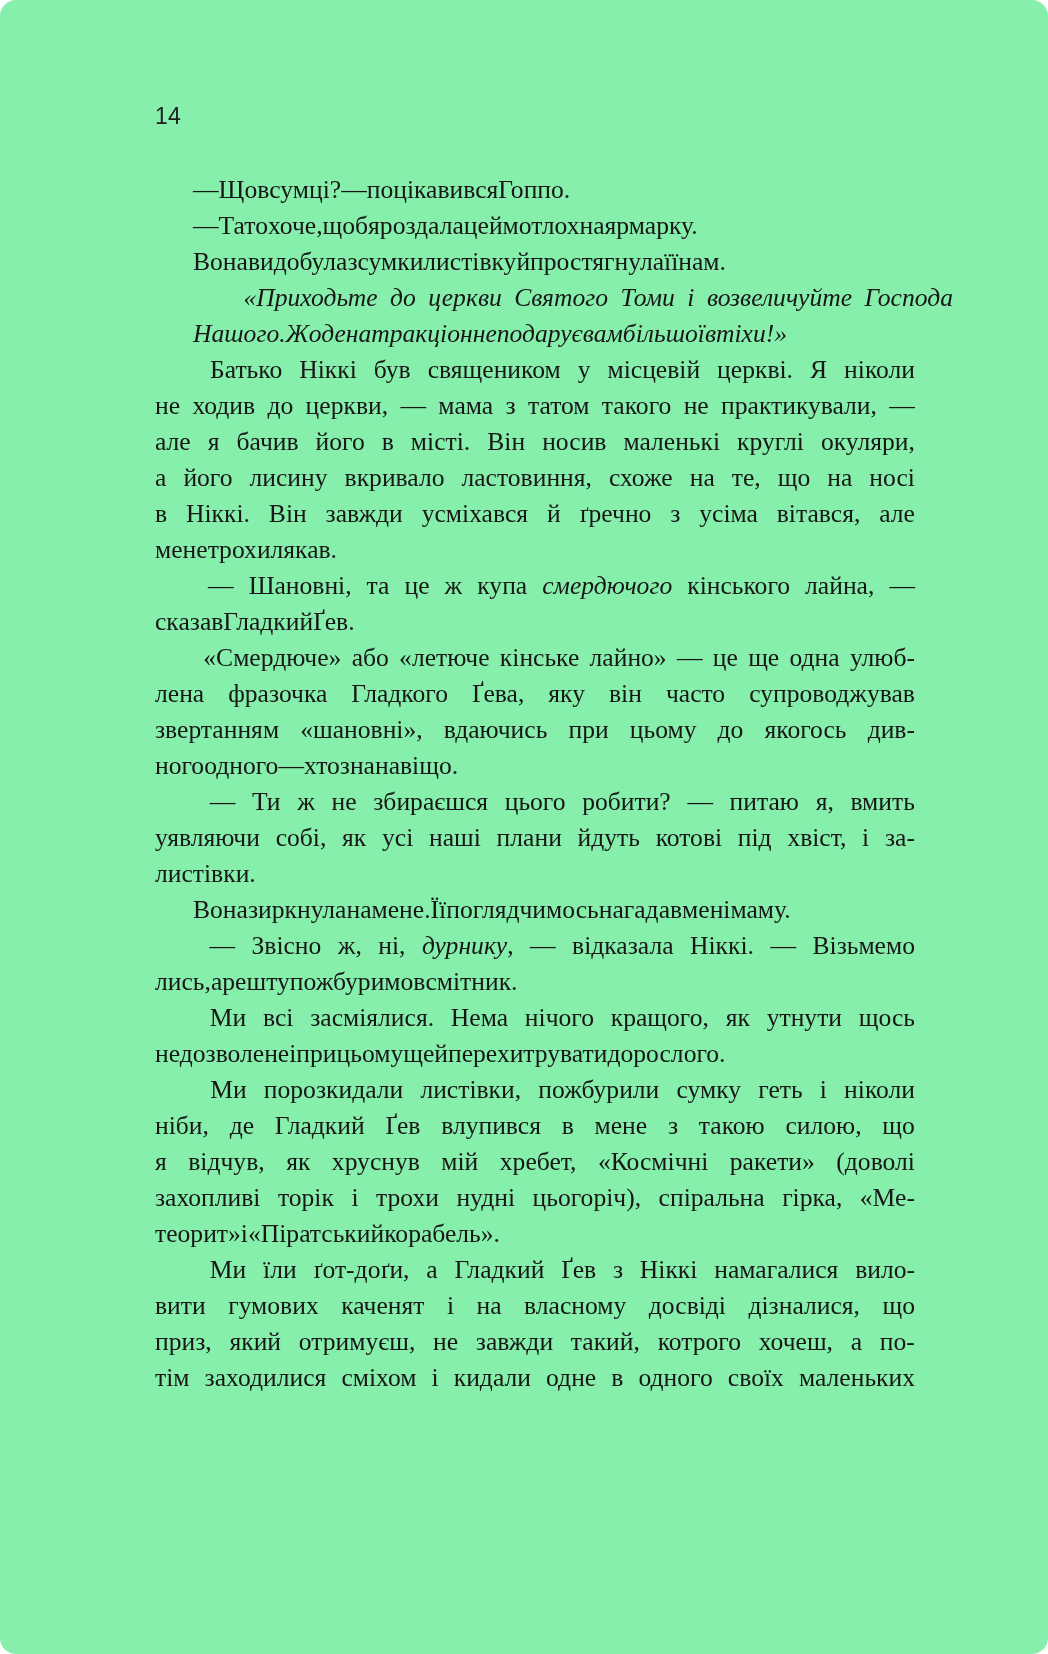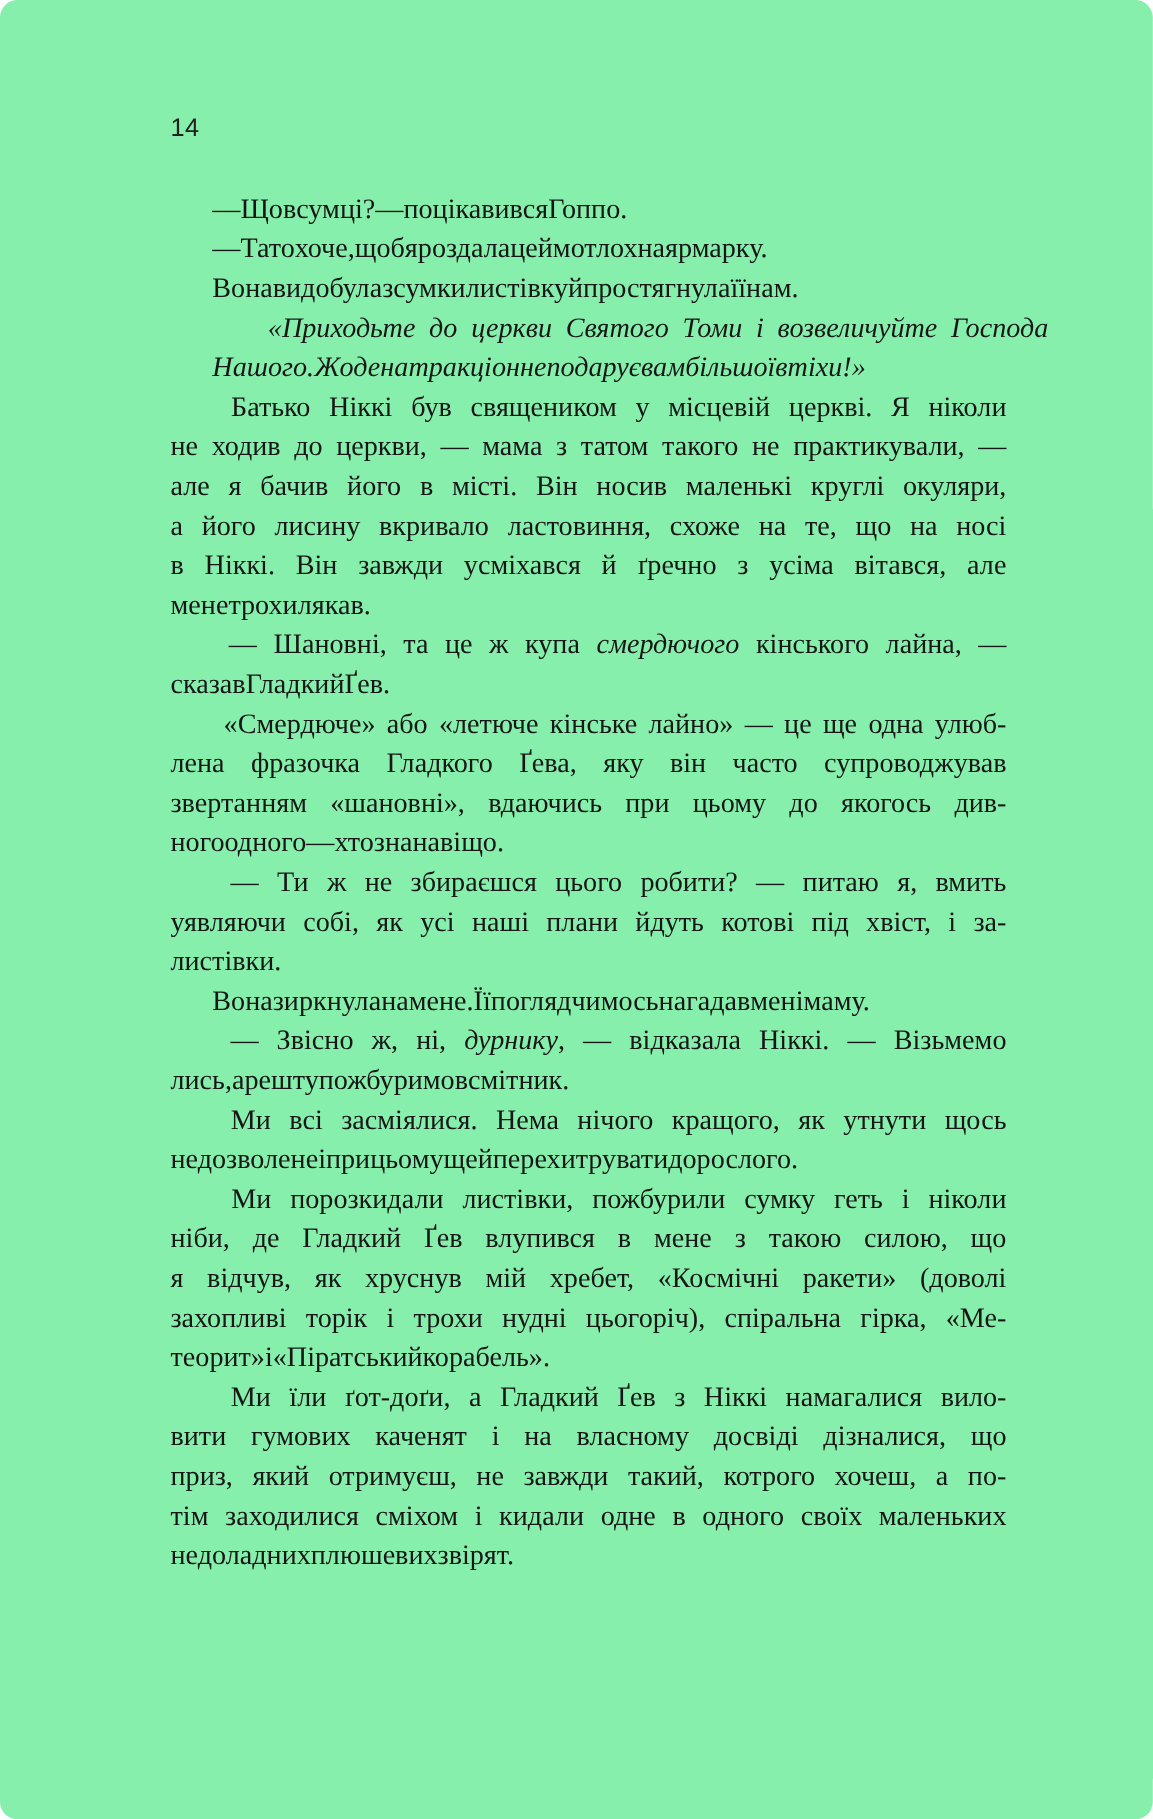--- a/index.html
+++ b/index.html
@@ -140,17 +140,16 @@
         <div class="line just"><span class="w">ніби,</span><span class="w">де</span><span class="w">Гладкий</span><span class="w">Ґев</span><span class="w">влупився</span><span class="w">в</span><span class="w">мене</span><span class="w">з</span><span class="w">такою</span><span class="w">силою,</span><span class="w">що</span></div>
         <div class="line just"><span class="w">я</span><span class="w">відчув,</span><span class="w">як</span><span class="w">хруснув</span><span class="w">мій</span><span class="w">хребет,</span><span class="w">«Космічні</span><span class="w">ракети»</span><span class="w">(доволі</span></div>
         <div class="line just"><span class="w">захопливі</span><span class="w">торік</span><span class="w">і</span><span class="w">трохи</span><span class="w">нудні</span><span class="w">цьогоріч),</span><span class="w">спіральна</span><span class="w">гірка,</span><span class="w">«Ме-</span></div>
         <div class="line last"><span class="w">теорит»</span> <span class="w">і</span> <span class="w">«Піратський</span> <span class="w">корабель».</span></div>
       </div>
       <div class="para">
         <div class="line just indent"><span class="w">Ми</span><span class="w">їли</span><span class="w">ґот-доґи,</span><span class="w">а</span><span class="w">Гладкий</span><span class="w">Ґев</span><span class="w">з</span><span class="w">Ніккі</span><span class="w">намагалися</span><span class="w">вило-</span></div>
         <div class="line just"><span class="w">вити</span><span class="w">гумових</span><span class="w">каченят</span><span class="w">і</span><span class="w">на</span><span class="w">власному</span><span class="w">досвіді</span><span class="w">дізналися,</span><span class="w">що</span></div>
         <div class="line just"><span class="w">приз,</span><span class="w">який</span><span class="w">отримуєш,</span><span class="w">не</span><span class="w">завжди</span><span class="w">такий,</span><span class="w">котрого</span><span class="w">хочеш,</span><span class="w">а</span><span class="w">по-</span></div>
         <div class="line just"><span class="w">тім</span><span class="w">заходилися</span><span class="w">сміхом</span><span class="w">і</span><span class="w">кидали</span><span class="w">одне</span><span class="w">в</span><span class="w">одного</span><span class="w">своїх</span><span class="w">маленьких</span></div>
-        <div class="line last"><span class="w">недоладних</span> <span class="w">плюшевих</span> <span class="w">звірят.</span></div>
       </div>
     </div>
 
 </div>
 
 </body></html>

